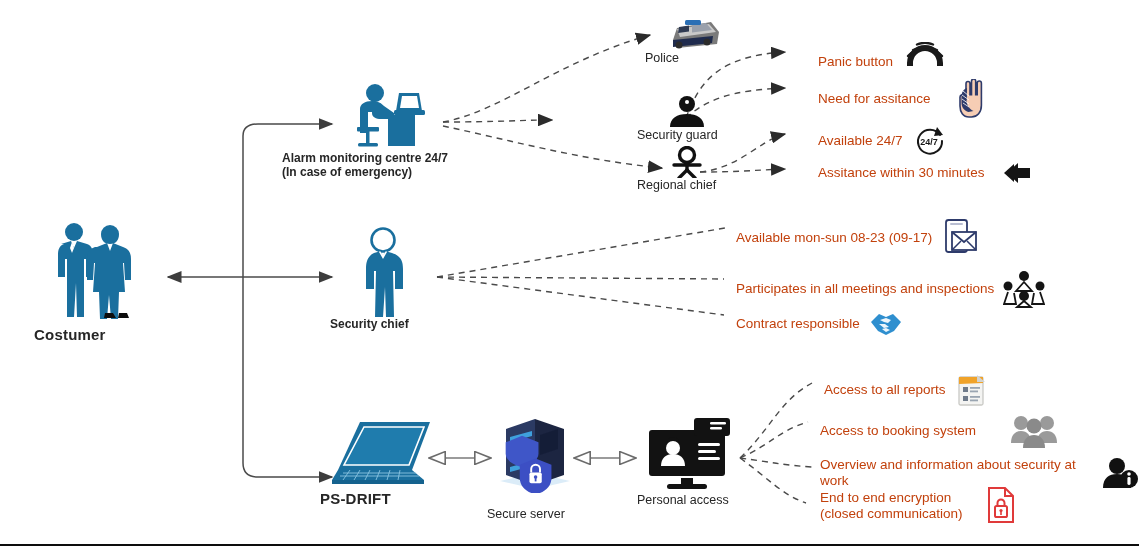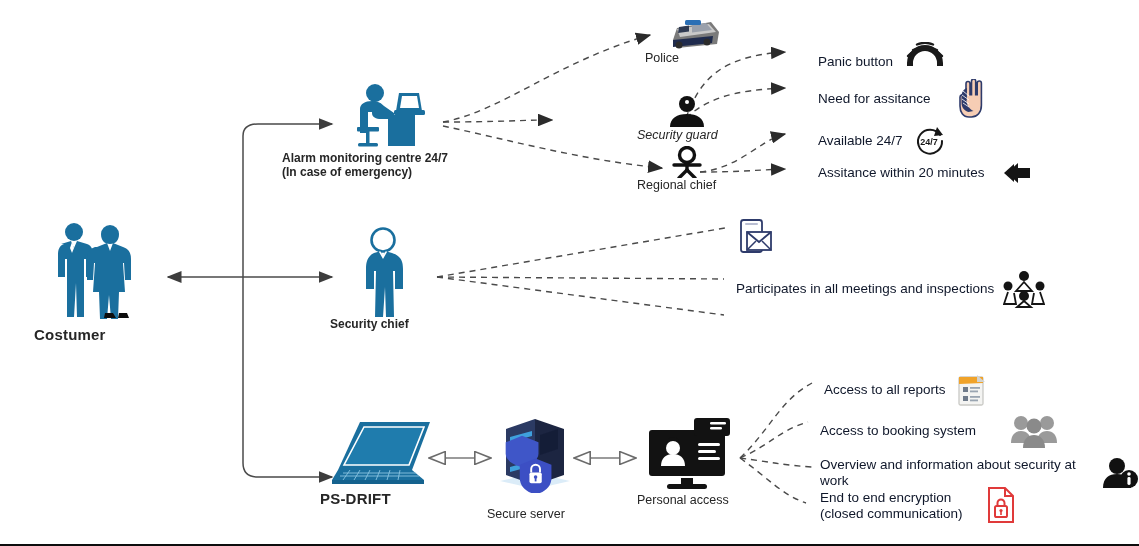--- a/index.html
+++ b/index.html
@@ -12,21 +12,21 @@
   svg.layer{position:absolute;left:0;top:0;width:1139px;height:546px;overflow:visible;}
   .node{position:absolute;}
   .node .caption{
     text-align:left;white-space:pre-line;line-height:1.18;
     font-size:12.5px;color:#262626;
   }
   .caption.bold{font-weight:bold;font-size:12px;}
   .caption.bigbold{font-weight:bold;font-size:15px;letter-spacing:.2px;}
   .leaf{
     position:absolute;display:flex;align-items:center;gap:9px;
-    font-size:13.5px;color:#0f172a;white-space:pre-line;line-height:1.2;
+    font-size:13.5px;color:#c2410c;white-space:pre-line;line-height:1.2;
   }
   .leaf .txt{white-space:pre-line;}
   .ic{display:inline-block;flex:0 0 auto;line-height:0;}
   .bottom-rule{
     position:absolute;left:0;bottom:0;width:1139px;height:2px;background:#0d0d0d;
   }
 </style>
 </head>
 <body>
 
@@ -160,21 +160,21 @@
   <div class="node" style="left:637px;top:95px;width:100px;">
     <div class="ic" style="display:block;text-align:center;">
       <svg width="44" height="32" viewBox="0 0 44 32">
         <g fill="#111111">
           <circle cx="22" cy="9" r="8"></circle>
           <path d="M5,32 c0,-9 7,-13 17,-13 c10,0 17,4 17,13z"></path>
         </g>
         <circle cx="22" cy="7" r="2" fill="#ffffff"></circle>
       </svg>
     </div>
-    <div class="caption" style="margin-top:1px;font-style:italic;">Security guard</div>
+    <div class="caption" style="margin-top:1px;">Security guard</div>
   </div>
 
   <div class="node" style="left:637px;top:146px;width:100px;">
     <div class="ic" style="display:block;text-align:center;">
       <svg width="40" height="32" viewBox="0 0 40 32">
         <g stroke="#111111" stroke-width="3.4" fill="none" stroke-linecap="round">
           <circle cx="20" cy="9" r="7.5"></circle>
           <path d="M20,17 L20,24"></path>
           <path d="M7,19 L33,19"></path>
           <path d="M20,24 L12,32"></path>
@@ -224,21 +224,21 @@
         <g fill="none" stroke="#171717" stroke-width="2">
           <path d="M28,11 a12,12 0 1 0 2,6" stroke-linecap="round"></path>
         </g>
         <path d="M25,3 L31,11 L22,12 z" fill="#171717"></path>
         <text x="17" y="21" font-family="Liberation Sans, sans-serif" font-size="9" font-weight="bold" fill="#171717" text-anchor="middle">24/7</text>
       </svg>
     </span>
   </div>
 
   <div class="leaf" style="left:818px;top:160px;">
-    <span class="txt">Assitance within 20 minutes</span>
+    <span class="txt">Assitance within 30 minutes</span>
     <span class="ic">
       <svg width="38" height="26" viewBox="0 0 38 26">
         <g fill="#141414">
           <path d="M20,4 L20,22 L10,13 z"></path>
           <path d="M36,8 L24,8 L24,3 L13,13 L24,23 L24,18 L36,18 z"></path>
         </g>
       </svg>
     </span>
   </div>
 
@@ -249,20 +249,21 @@
         <g fill="#1a6f9e">
           <path d="M22,26 l7,-2 l2,6 l2,-6 l7,2 c9,3 11,8 11,16 l0,20 l-8,0 l0,-18 l-2,0 l1,46 l-8,0 l-1,-30 l-2,30 l-8,0 l1,-46 l-2,0 l0,18 l-8,0 l0,-20 c0,-8 2,-13 8,-16z"></path>
         </g>
         <path d="M27,25 l4,7 l4,-7 l-1,-1 l-3,4 l-3,-4z" fill="#ffffff"></path>
       </svg>
     </div>
     <div class="caption bold" style="margin-top:0px;">Security chief</div>
   </div>
 
   <div class="leaf" style="left:736px;top:217px;">
+    <span class="txt">Available mon-sun 08-23 (09-17)</span>
     <span class="ic">
       <svg width="38" height="42" viewBox="0 0 38 42">
         <rect x="5" y="3" width="21" height="32" rx="2.5" fill="#ffffff" stroke="#2e3b6b" stroke-width="1.8"></rect>
         <rect x="9" y="6" width="13" height="2" rx="1" fill="#b9bed2"></rect>
         <rect x="11" y="15" width="24" height="18" fill="#ffffff" stroke="#2e3b6b" stroke-width="1.8"></rect>
         <path d="M11,15 L23,25 L35,15" fill="none" stroke="#2e3b6b" stroke-width="1.8"></path>
         <path d="M11,33 L20,24 M35,33 L26,24" fill="none" stroke="#2e3b6b" stroke-width="1.5"></path>
       </svg>
     </span>
   </div>
@@ -280,20 +281,35 @@
         <g fill="none" stroke="#141414" stroke-width="1.8">
           <path d="M21,12 L13,21 L29,21 z"></path>
           <path d="M5,22 L1,34 L13,34 L11,23"></path>
           <path d="M37,22 L41,34 L29,34 L31,23"></path>
           <path d="M21,31 L14,37 L28,37 z"></path>
         </g>
       </svg>
     </span>
   </div>
 
+  <div class="leaf" style="left:736px;top:309px;">
+    <span class="txt">Contract responsible</span>
+    <span class="ic">
+      <svg width="34" height="30" viewBox="0 0 34 30">
+        <g fill="#2f8fcf">
+          <path d="M2,13 L10,5 L17,8 L24,5 L32,13 L25,22 L17,26 L9,22 z"></path>
+        </g>
+        <g fill="#ffffff" opacity=".92">
+          <path d="M11,11 l6,-2 l5,2 l-3,3 l-4,-1 z"></path>
+          <path d="M10,15 l5,4 l5,-1 l-4,-3 z"></path>
+          <path d="M13,20 l4,3 l4,-2 l-4,-2 z"></path>
+        </g>
+      </svg>
+    </span>
+  </div>
 
   <div class="node" style="left:320px;top:418px;width:130px;">
     <div class="ic" style="display:block;text-align:center;">
       <svg width="110" height="70" viewBox="0 0 110 70">
         <g>
           <path d="M30,4 L100,4 L82,52 L8,52 z" fill="#1a6f9e"></path>
           <path d="M34,9 L94,9 L79,47 L14,47 z" fill="#1f7cad"></path>
           <path d="M34,9 L94,9 L79,47 L14,47 z" fill="none" stroke="#ffffff" stroke-width="1.6"></path>
           <path d="M8,52 L82,52 L94,62 L2,62 z" fill="#1a6f9e"></path>
           <path d="M2,62 L94,62 L94,66 L2,66 z" fill="#15628e"></path>

